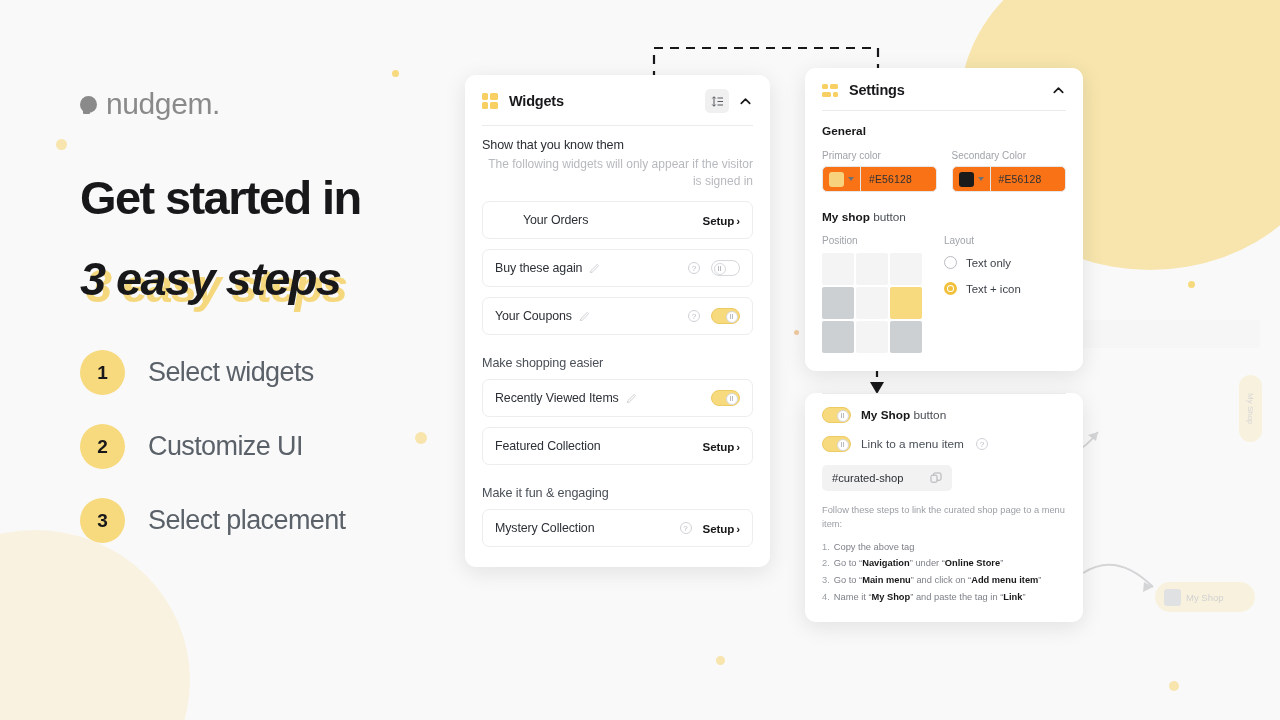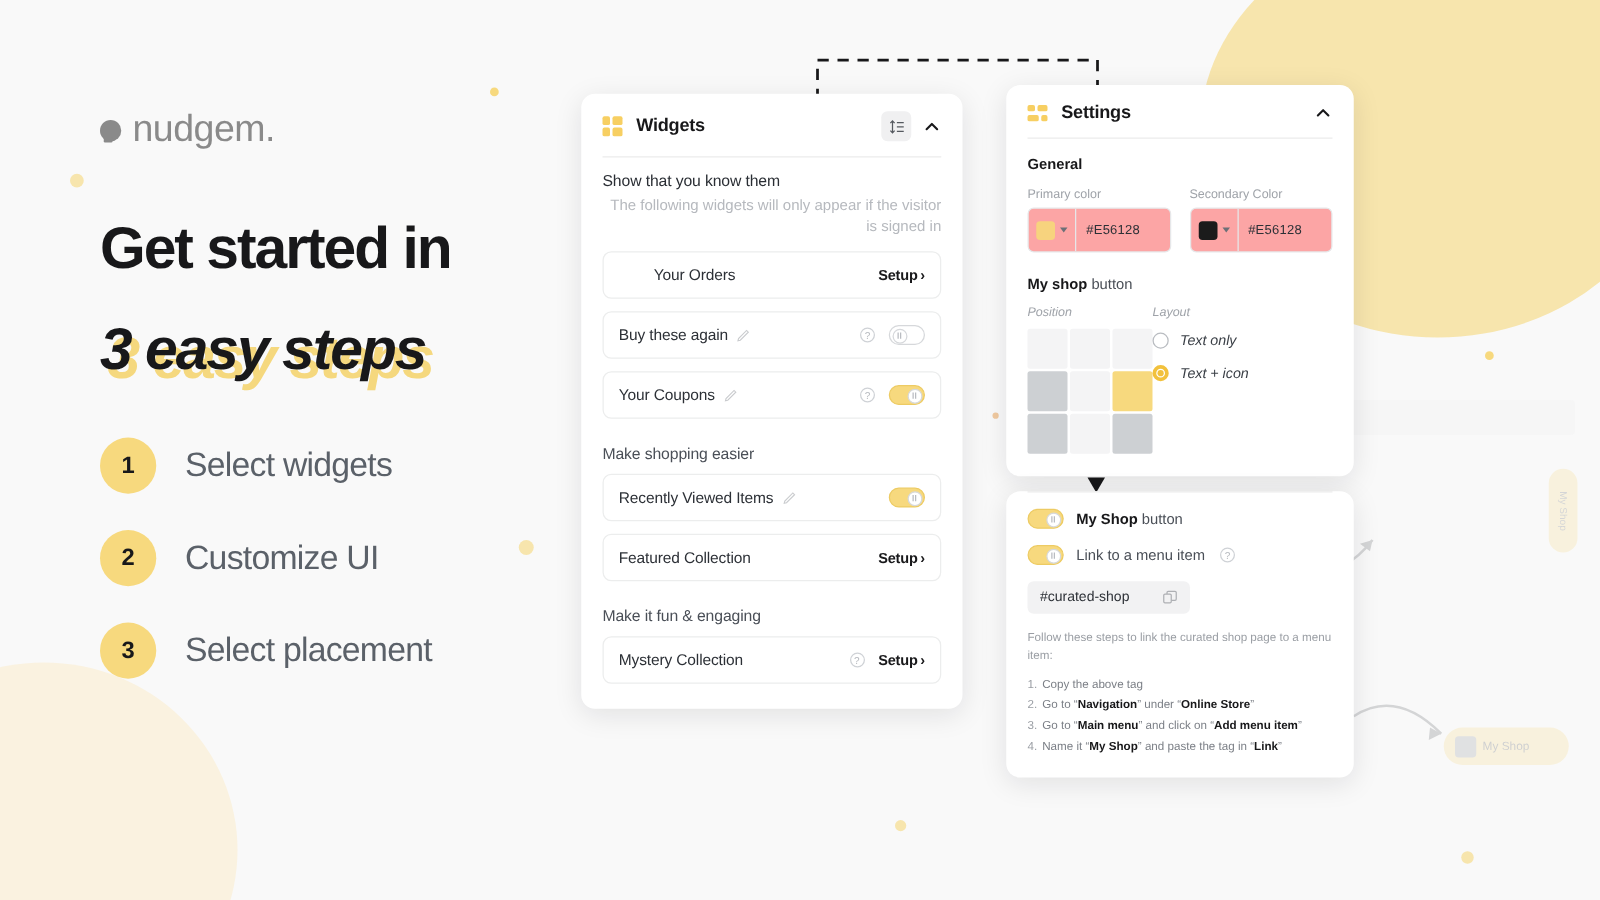--- a/index.html
+++ b/index.html
@@ -123,35 +123,35 @@
   }
 
   
   #settings { left:805px; top:68px; width:278px; }
   .s-body { padding:13px 17px 18px 17px; }
   .s-h { font-size:11.8px; font-weight:bold; color:#18181a; }
   .s-row { display:flex; gap:15px; margin-top:12px; }
   .s-col { flex:1; }
   .s-lbl { font-size:10px; color:#9fa3a9; margin-bottom:5px; }
   .color-field {
-    display:flex; align-items:center; height:36px;
-    border:1px solid #e6e7e9; border-radius:5px; overflow:hidden; background:#fca5a5;
+    display:flex; align-items:center; height:26px;
+    border:1px solid #e6e7e9; border-radius:5px; overflow:hidden; background:#f97316;
   }
   .color-left {
     display:flex; align-items:center; gap:4px; padding:0 6px;
     border-right:1px solid #e6e7e9; height:100%;
   }
   .sw { width:15px; height:15px; border-radius:3px; }
   .caret-d { width:0; height:0; border-left:3px solid transparent; border-right:3px solid transparent; border-top:4px solid #6c7077; }
   .hexval { font-size:10.4px; color:#2c3036; padding-left:8px; letter-spacing:.2px; }
 
   .s-sec { font-size:11.8px; color:#4a4f57; margin-top:18px; }
   .s-sec b { color:#18181a; }
 
-  .pos-layout { display:flex; margin-top:11px;font-style:italic; }
+  .pos-layout { display:flex; gap:22px; margin-top:11px; }
   .pos-grid { display:grid; grid-template-columns:repeat(3,32px); grid-template-rows:repeat(3,32px); gap:2px; }
   .pos-grid div { border-radius:2px; }
   .pos-light { background:#f4f4f5; }
   .pos-grey  { background:#cdd0d3; }
   .pos-sel   { background:#f7d97e; }
 
   .lay-opt { display:flex; align-items:center; gap:9px; margin-bottom:13px; }
   .radio { width:13px; height:13px; border-radius:50%; border:1.5px solid #b9bcc1; flex:none; }
   .radio.sel {
     border:3px solid #f2c13c; background:#fff; position:relative;

